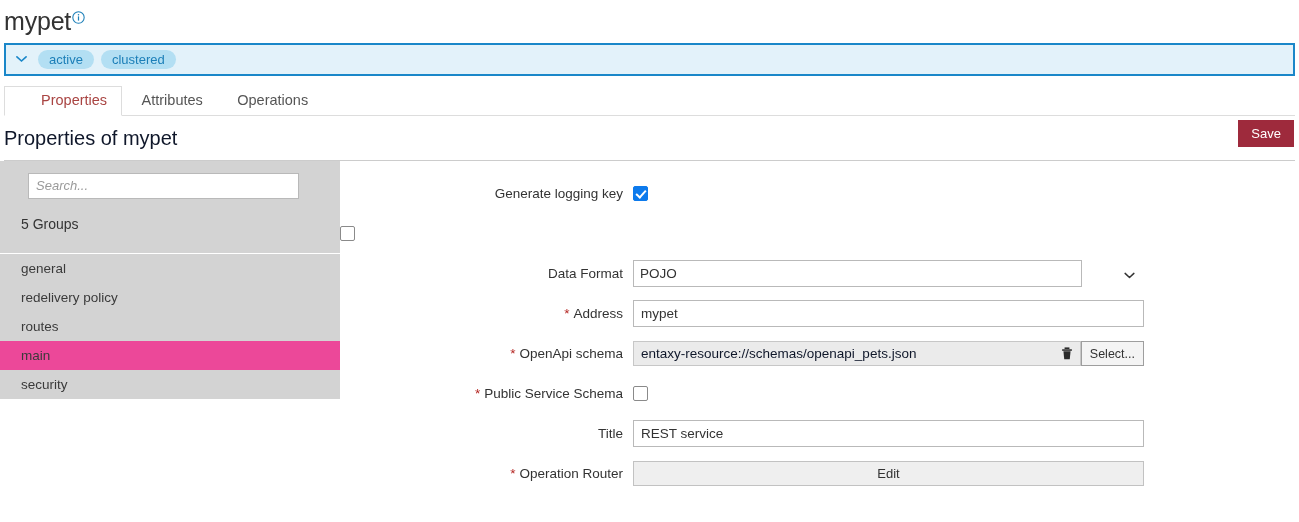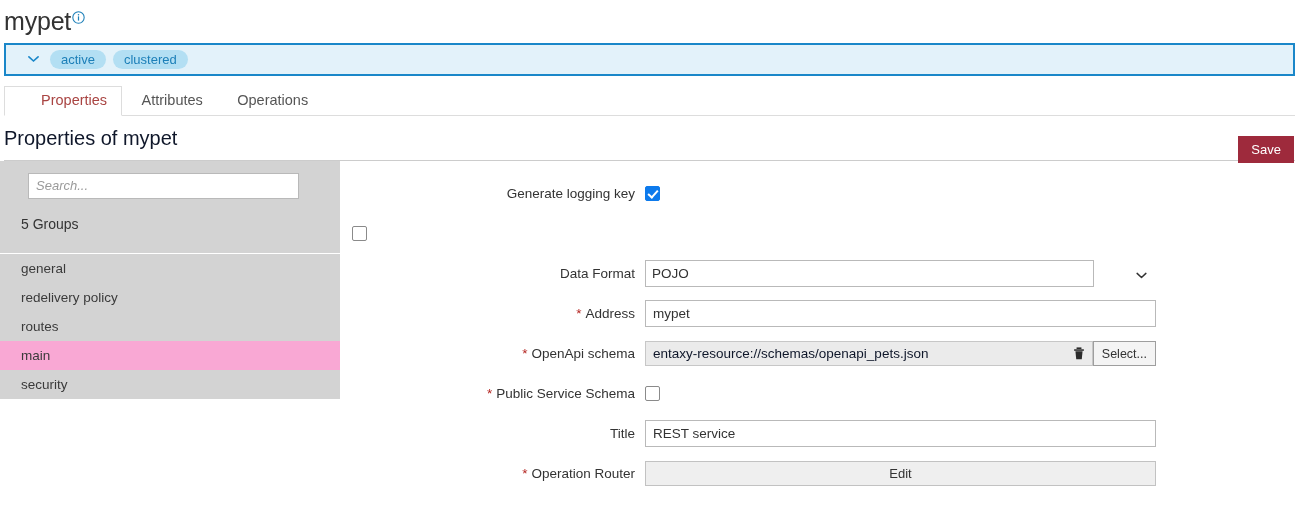--- a/index.html
+++ b/index.html
@@ -32,21 +32,21 @@
 
   
   .alert-bar {
     margin: 7px 4px 0 4px;
     width: 1291px;
     height: 33px;
     background: #e3f2fa;
     border: 2px solid #1a87c9;
     display: flex;
     align-items: center;
-    padding-left: 20px;
+    padding-left: 8px;
   }
   .chev-toggle {
     width: 14px; height: 14px;
     margin-right: 10px;
     display: flex; align-items: center; justify-content: center;
     cursor: pointer;
   }
   .badge {
     display: inline-flex;
     align-items: center;
@@ -101,38 +101,38 @@
     padding-left: 4px;
   }
   .section-title {
     font-size: 20px;
     color: #0f172a;
     line-height: 44px;
   }
   .save-btn {
     position: absolute;
     right: 5px;
-    top: 20px;
+    top: 4px;
     background: #9e2a3c;
     color: #ffffff;
     font-size: 13px;
     padding: 6px 13px;
     border: none;
     cursor: pointer;
     font-family: "Liberation Sans", sans-serif;
   }
 
   .divider {
     height: 1px;
     background: #cccccc;
     margin: 0 4px;
   }
 
   
-  .body-row { display: flex; height: 337px; gap: 12px; }
+  .body-row { display: flex; height: 337px; }
 
   .sidebar {
     width: 340px;
     flex: 0 0 340px;
     position: relative;
   }
   .sb-top {
     background: #d3d3d3;
     padding: 12px 0 0 0;
     height: 92px;
@@ -159,21 +159,21 @@
   .sb-list { background: #d3d3d3; }
   .sb-item {
     height: 29px;
     line-height: 29px;
     padding-left: 21px;
     font-size: 13.5px;
     color: #3a3a3a;
     background: #d3d3d3;
     cursor: pointer;
   }
-  .sb-item.selected { background: #f9a8d4; }
+  .sb-item.selected { background: #ec4899; }
   .sb-fill { background: #d3d3d3; flex: 1; }
   .sb-sep { height: 1px; background: #ffffff; }
 
   .form-area {
     flex: 1;
     position: relative;
     padding-top: 13px;
   }
   .frow {
     display: flex;

